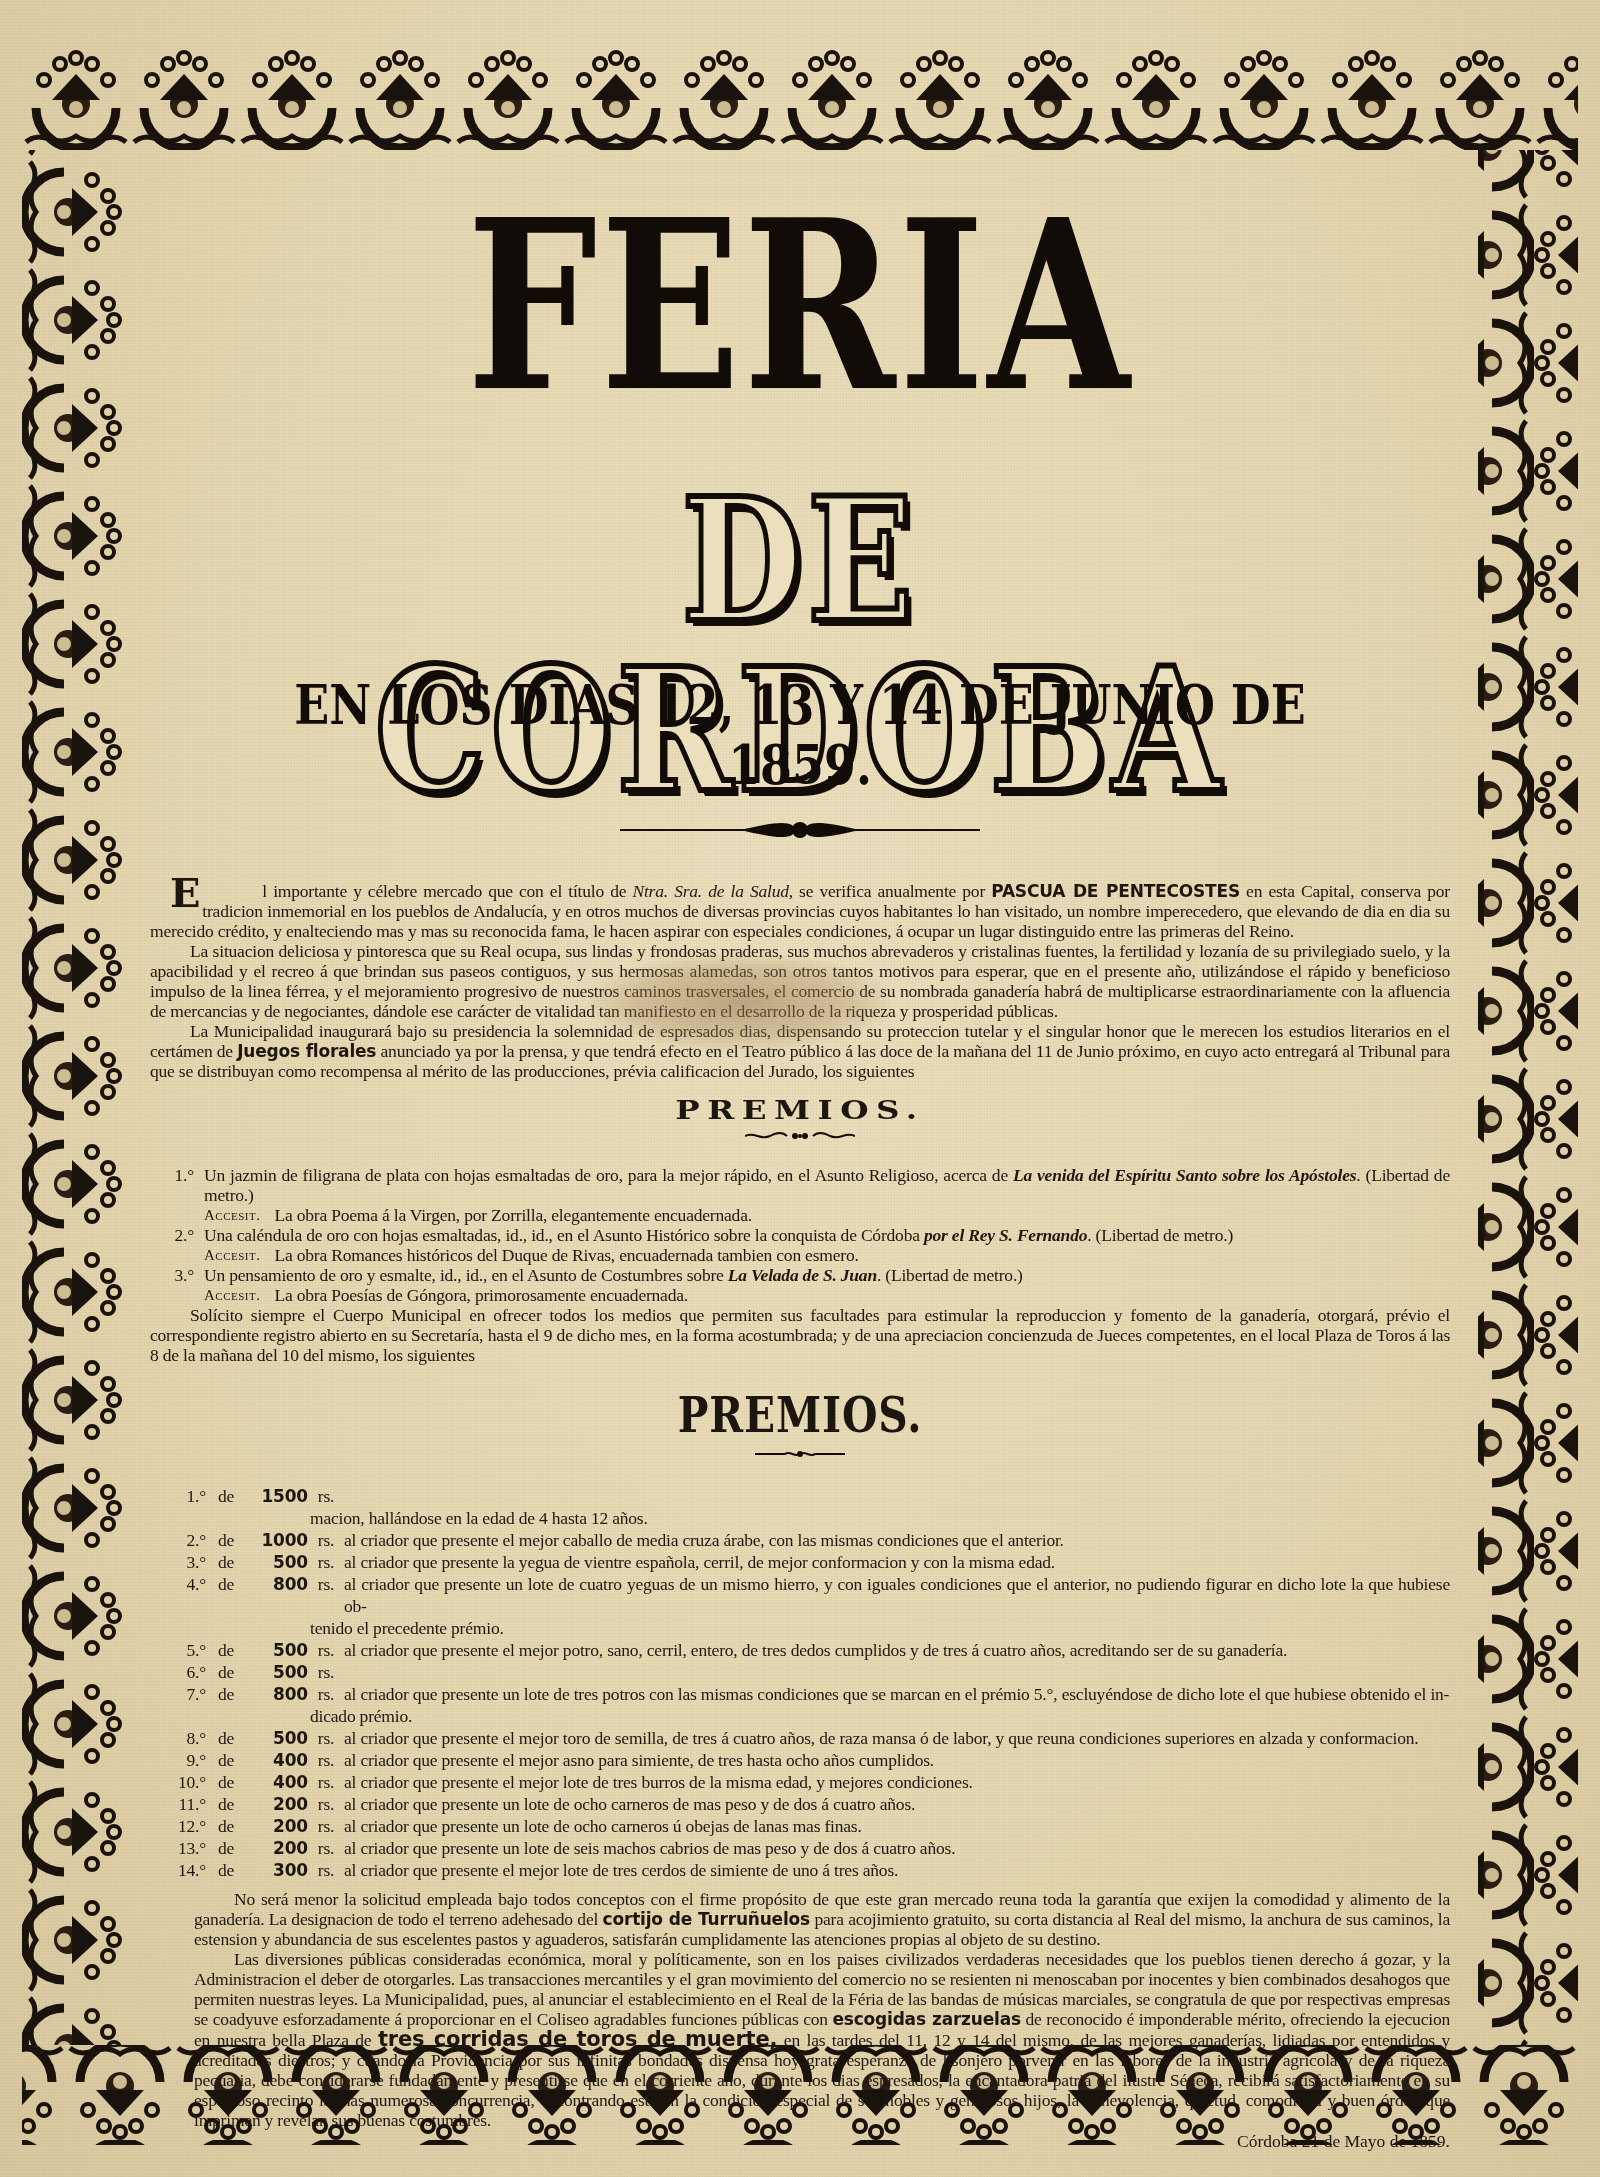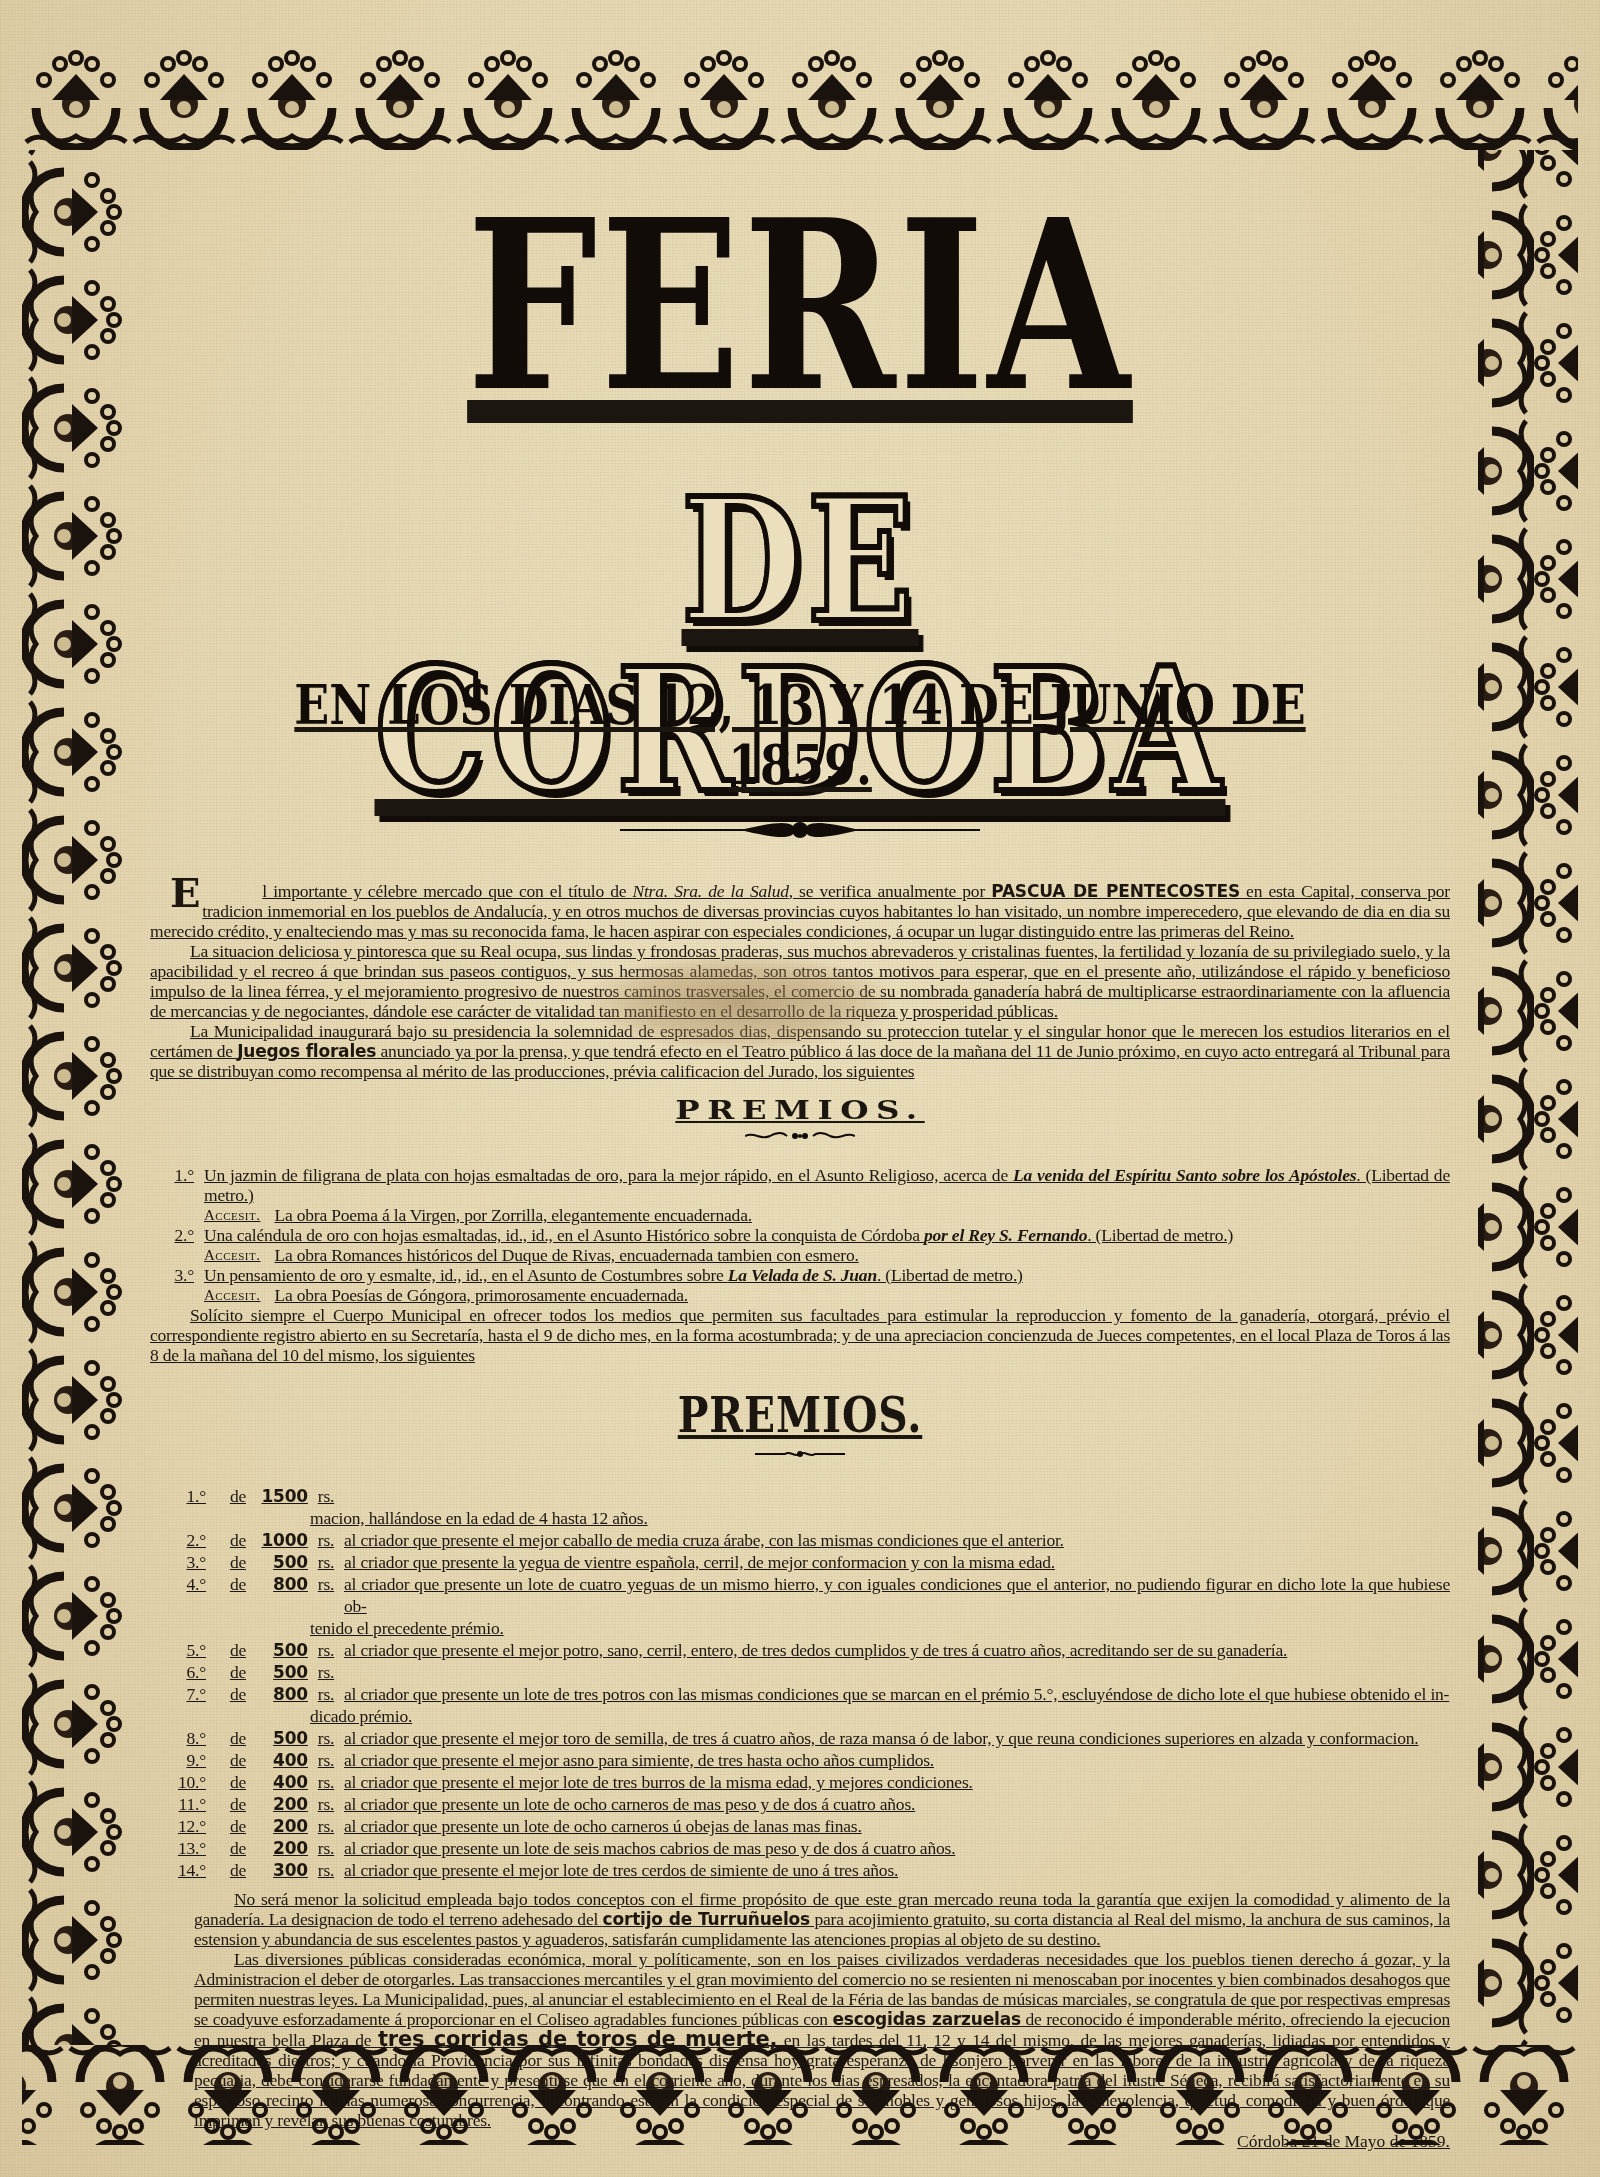--- a/index.html
+++ b/index.html
@@ -23,21 +23,21 @@
     pointer-events: none;
   }
   
   .border {
     position: absolute; left: 22px; top: 50px; width: 1556px; height: 2095px;
     pointer-events: none;
   }
   .border svg { position: absolute; inset: 0; width: 100%; height: 100%; }
 
   .content {
-    position: absolute; left: 150px; top: 195px; width: 1300px; text-decoration: underline;
+    position: absolute; left: 150px; top: 195px; width: 1300px;
   }
   .title-feria {
     text-align: center;
     font-family: "DejaVu Serif", serif;
     font-weight: bold;
     font-size: 235px;
     line-height: 200px;
     letter-spacing: 4px;
     color: #120c08;
     transform: scaleX(0.78);
@@ -112,21 +112,21 @@
   .smallcaps { font-variant: small-caps; font-size: 15px; letter-spacing: 0.5px; margin-right: 14px; }
   .stain {
     position: absolute; left: 590px; top: 955px; width: 300px; height: 95px;
     background: radial-gradient(ellipse at center, rgba(150,120,80,0.55) 0%, rgba(170,140,95,0.35) 50%, transparent 75%);
     pointer-events: none;
   }
 
   .livestock { margin-top: 20px; }
   .ls-row { display: flex; font-size: 17.5px; line-height: 22px; }
   .ls-row .num { width: 56px; text-align: right; flex-shrink: 0; }
-  .ls-row .de { width: 40px; text-align: right; flex-shrink: 0; }
+  .ls-row .de { width: 40px; text-align: center; flex-shrink: 0; }
   .ls-row .amt { width: 62px; text-align: right; flex-shrink: 0; font-family: "DejaVu Sans", sans-serif; font-weight: bold; font-size: 17px; }
   .ls-row .rs { width: 36px; text-align: center; flex-shrink: 0; }
   .ls-row .desc { flex: 1; text-align: justify; }
   .ls-cont { padding-left: 160px; font-size: 17.5px; line-height: 22px; }
 
   .closing { margin-top: 8px; }
   .closing p { text-indent: 40px; margin-left: 44px; }
   .dateline { margin-top: 0px; padding-left: 55px; font-size: 17.5px; line-height: 22px; text-align: right; }
 </style>
 </head>

